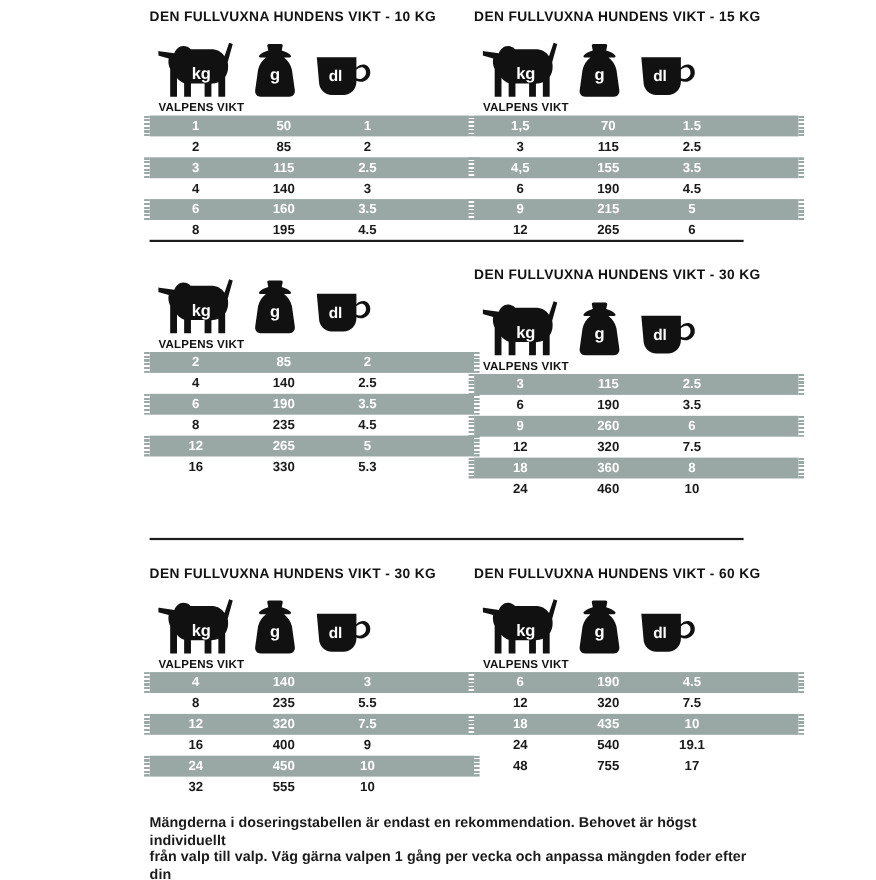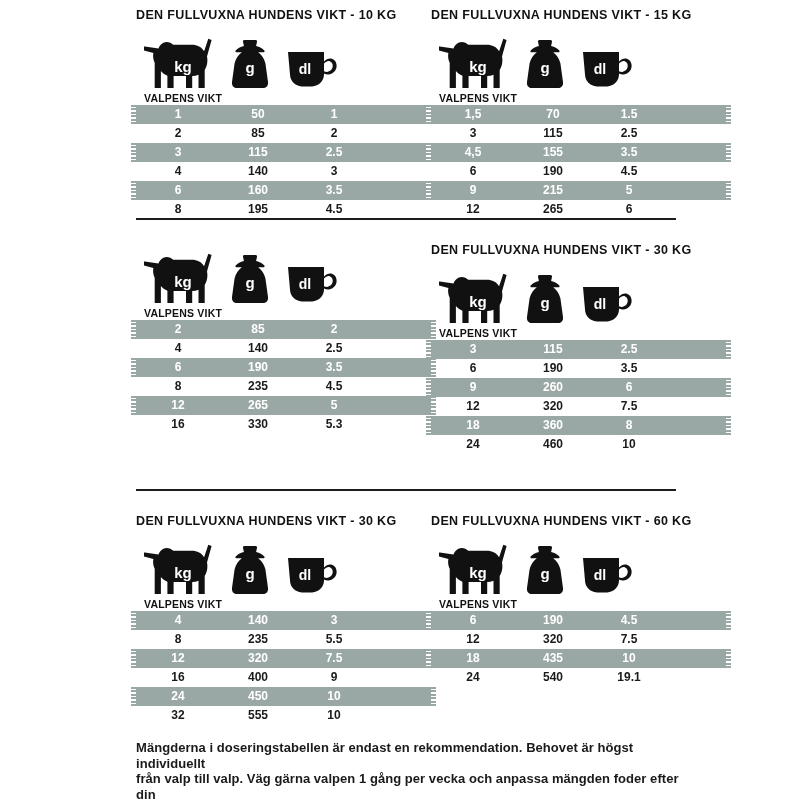--- a/index.html
+++ b/index.html
@@ -518,20 +518,25 @@
               <div class="band"></div>
               <div class="cell c0">18</div>
               <div class="cell c1">435</div>
               <div class="cell c2">10</div>
             </div>
           <div class="row plain">
               <div class="cell c0">24</div>
               <div class="cell c1">540</div>
               <div class="cell c2">19.1</div>
             </div>
+          <div class="row plain">
+              <div class="cell c0">48</div>
+              <div class="cell c1">755</div>
+              <div class="cell c2">17</div>
+            </div>
         </div>
       </div>
     </div>
   </div>
 
   <div class="footer" style="top:740px;">
     <div>Mängderna i doseringstabellen är endast en rekommendation. Behovet är högst individuellt</div>
     <div>från valp till valp. Väg gärna valpen 1 gång per vecka och anpassa mängden foder efter din</div>
   </div>
 

